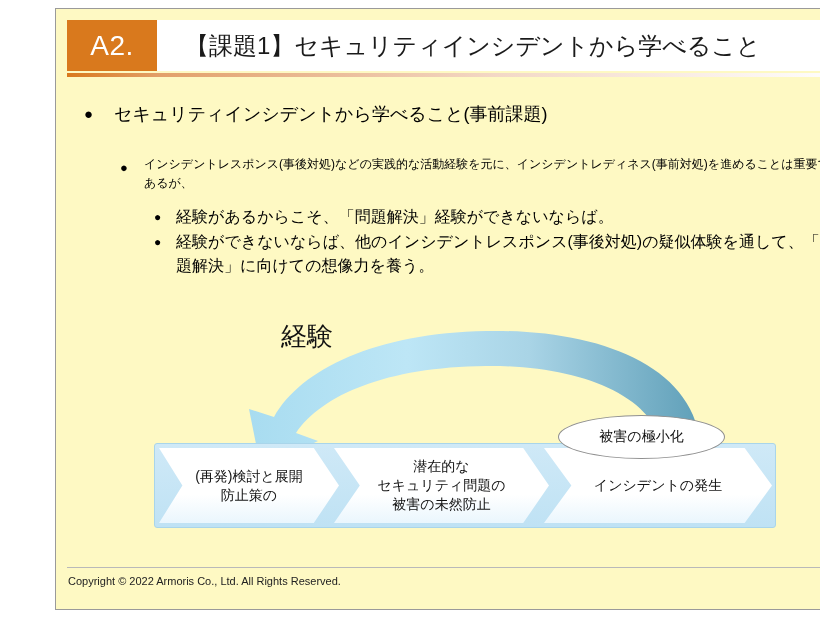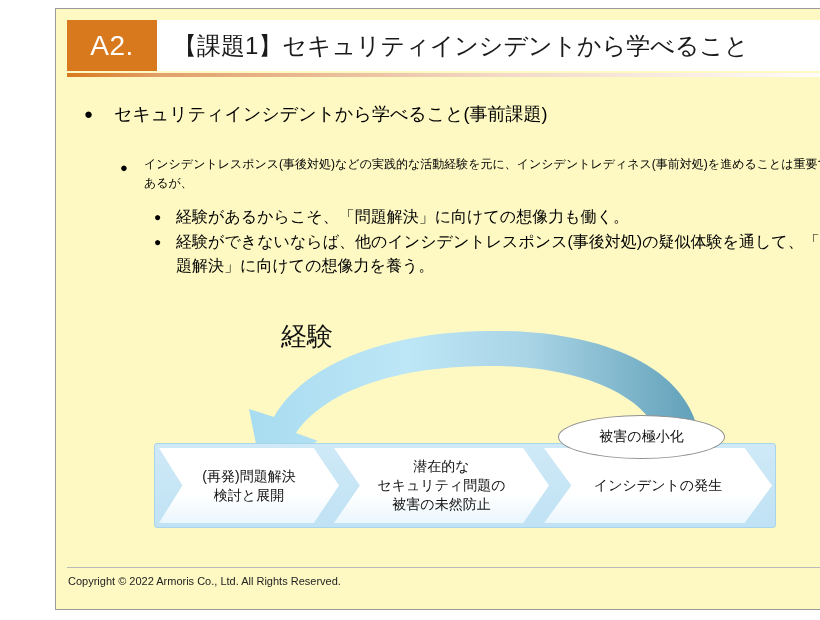--- a/index.html
+++ b/index.html
@@ -10,21 +10,21 @@
          background:#fef9c3;border:1px solid #9a9a9a;box-sizing:border-box;
          overflow:hidden;margin-left:47px;}
 
   
   .hdr{position:absolute;left:0;top:0;width:802px;height:62px;}
   .hdr-badge{position:absolute;left:11px;top:11px;width:90px;height:51px;
              background:#d9791d;display:flex;align-items:center;justify-content:center;}
   .hdr-badge span{color:#ffffff;font-size:28px;line-height:1;letter-spacing:.5px;}
   .hdr-title{position:absolute;left:101px;top:11px;width:690px;height:51px;
              background:#ffffff;display:flex;align-items:center;}
-  .hdr-title span{font-size:24px;color:#1a1a1a;padding-left:16px;white-space:nowrap;}
+  .hdr-title span{font-size:24px;color:#1a1a1a;padding-left:28px;white-space:nowrap;}
   .hdr-rule{position:absolute;left:11px;top:64px;width:780px;height:4px;
             background:linear-gradient(to right,#d9791d 0%,#e2a06a 12%,#f3d8c6 55%,#ffffff 100%);}
 
   
   .b1{position:absolute;left:28px;top:92px;width:740px;display:flex;}
   .b1 .dot{width:30px;font-size:15px;line-height:26px;color:#000;}
   .b1 .txt{font-size:18px;line-height:26px;color:#000;}
 
   .b2{position:absolute;left:64px;top:146px;width:710px;display:flex;}
   .b2 .dot{width:24px;font-size:13px;line-height:25px;color:#000;flex:0 0 24px;}
@@ -90,21 +90,21 @@
     <div class="txt">セキュリティインシデントから学べること(事前課題)</div>
   </div>
 
   <div class="b2">
     <div class="dot">●</div>
     <div class="txt">インシデントレスポンス(事後対処)などの実践的な活動経験を元に、インシデントレディネス(事前対処)を進めることは重要であるが、</div>
   </div>
 
   <div class="b3 r1">
     <div class="dot">●</div>
-    <div class="txt">経験があるからこそ、「問題解決」に向けての想像力も働く。</div>
+    <div class="txt">経験があるからこそ、「問題解決」経験ができないならば。</div>
   </div>
   <div class="b3 r2">
     <div class="dot">●</div>
     <div class="txt">経験ができないならば、他のインシデントレスポンス(事後対処)の疑似体験を通して、「問題解決」に向けての想像力を養う。</div>
   </div>
 
   <div class="fig">
 
     <div class="kei">経験</div>
 
@@ -127,22 +127,22 @@
                L 240 124
                C 266 86 330 58 430 57
                C 520 56 600 85 607 142
                Z" fill="url(#arrGrad)" stroke="none"></path>
     </svg>
 
     <div class="band"></div>
 
     <div class="chev c1">
         <div>
-          <span>(再発)問題解決</span>
-          <span>検討と展開</span>
+          <span>(再発)検討と展開</span>
+          <span>防止策の</span>
         </div>
       </div>
     <div class="chev c2">
         <div>
           <span>潜在的な</span>
           <span>セキュリティ問題の</span>
           <span>被害の未然防止</span>
         </div>
       </div>
     <div class="chev c3">

